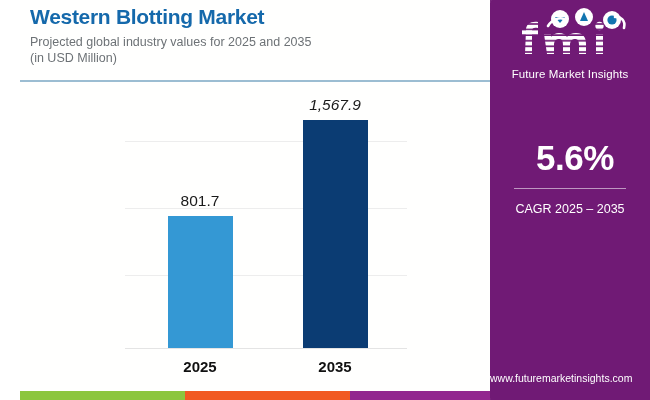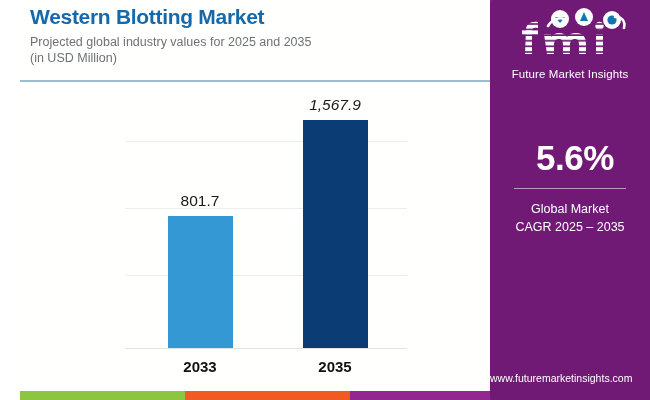--- a/index.html
+++ b/index.html
@@ -190,21 +190,21 @@
     <div id="plot-area">
       <div class="gridline" style="top:55px;"></div>
       <div class="gridline" style="top:122px;"></div>
       <div class="gridline" style="top:189px;"></div>
     </div>
     <div id="axis-baseline"></div>
 
     <div id="bars-layer">
         <div class="bar" style="left: 147.5px; width: 65px; height: 132.383px; bottom: 52px; background: rgb(52, 152, 212);"></div>
         <div class="bar-value" style="left: 120px; width: 120px; top: 191.617px;">801.7</div>
-        <div class="bar-category" style="left: 120px; width: 120px; top: 358px;">2033</div>
+        <div class="bar-category" style="left: 120px; width: 120px; top: 358px;">2025</div>
         <div class="bar" style="left: 282.5px; width: 65px; height: 228.217px; bottom: 52px; background: rgb(11, 60, 115);"></div>
         <div class="bar-value" style="left: 255px; width: 120px; top: 95.7834px; font-style: italic;">1,567.9</div>
         <div class="bar-category" style="left: 255px; width: 120px; top: 358px;">2035</div>
       </div>
 
     <div id="bottom-strip">
         <div class="strip-seg" style="width: 165px; background: rgb(140, 198, 62);"></div>
         <div class="strip-seg" style="width: 165px; background: rgb(241, 90, 34);"></div>
         <div class="strip-seg" style="width: 160px; background: rgb(146, 39, 143);"></div>
       </div>
@@ -241,20 +241,19 @@
           <path d="M92 26h7v20h-7z"></path>
           <circle cx="95.5" cy="18" r="4.2"></circle>
         </g>
       </svg>
       <div id="logo-wordmark">Future Market Insights</div>
     </div>
 
     <div id="cagr-block">
       <div id="cagr-value">5.6%</div>
       <div id="cagr-divider"></div>
-      <div class="cagr-caption">Global Market</div>
       <div class="cagr-caption">CAGR 2025 – 2035</div>
     </div>
 
     <div id="site-url">www.futuremarketinsights.com</div>
   </div>
 
 </div>
 
 </body></html>

